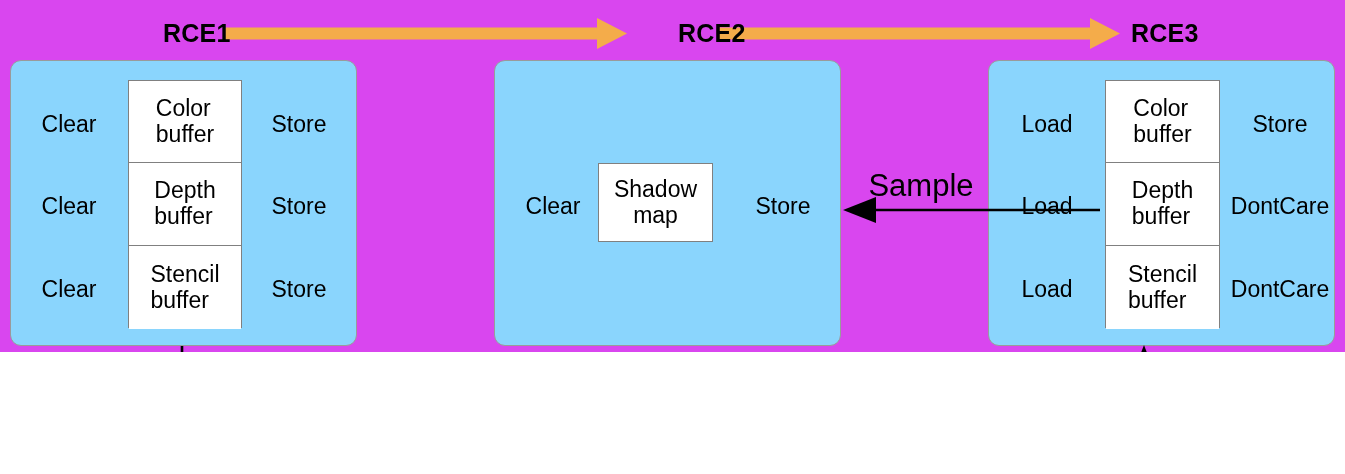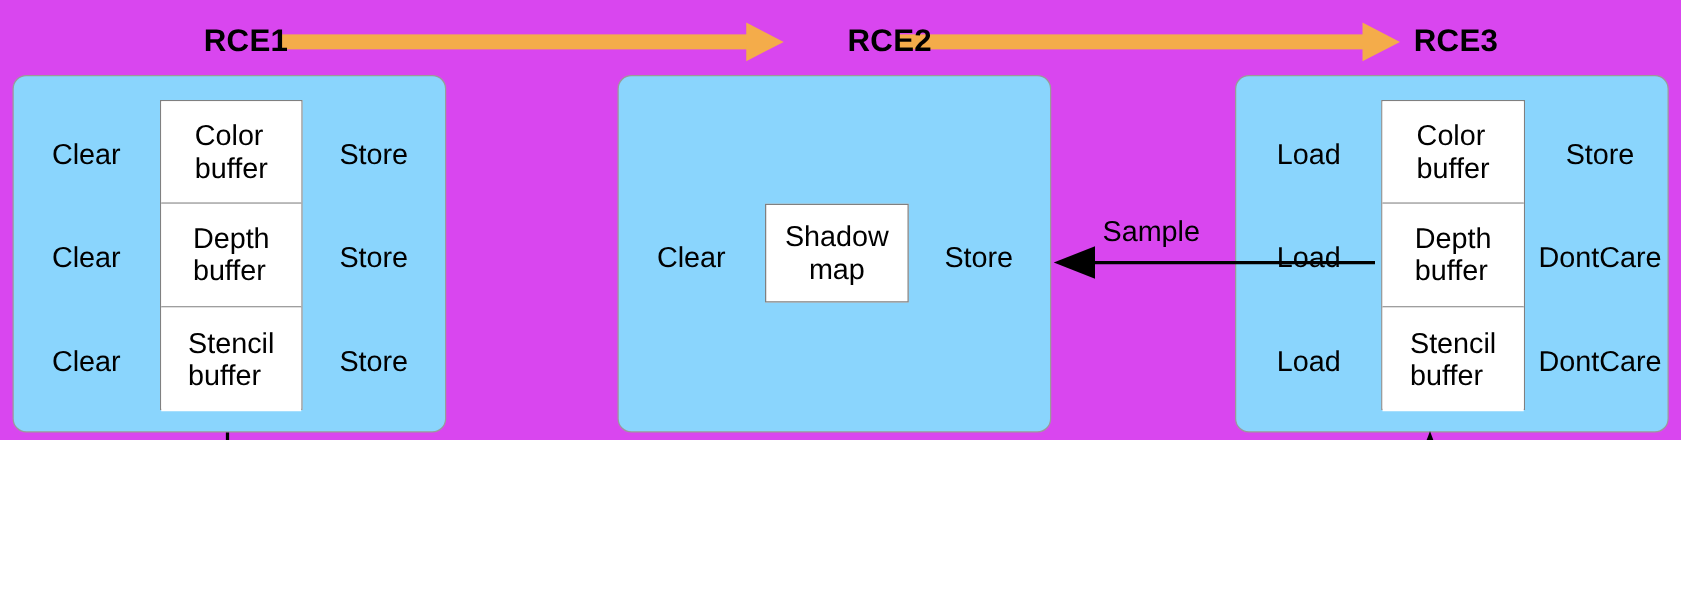--- a/index.html
+++ b/index.html
@@ -103,21 +103,21 @@
   #dep-arrows {
     position: absolute;
     left: 0;
     top: 0;
     width: 1345px;
     height: 474px;
     pointer-events: none;
   }
   .edge-label {
     position: absolute;
-    font-size: 23px;
+    font-size: 31px;
     color: #000000;
     white-space: nowrap;
     line-height: 1;
     transform: translate(-50%, -50%);
   }
 </style>
 </head>
 <body>
 
 <div id="canvas">
@@ -150,21 +150,21 @@
   <div class="action-label" style="left:69px; top:124px;">Clear</div>
   <div class="action-label" style="left:69px; top:206px;">Clear</div>
   <div class="action-label" style="left:69px; top:289px;">Clear</div>
 
   <div class="action-label" style="left:299px; top:124px;">Store</div>
   <div class="action-label" style="left:299px; top:206px;">Store</div>
   <div class="action-label" style="left:299px; top:289px;">Store</div>
 
   <div class="pass-box" style="left:494px; top:60px; width:347px; height:286px;"></div>
 
-  <div class="single-buffer" style="left:612px; top:163px; width:115px; height:79px;">Shadow<br>map</div>
+  <div class="single-buffer" style="left:598px; top:163px; width:115px; height:79px;">Shadow<br>map</div>
 
   <div class="action-label" style="left:553px; top:206px;">Clear</div>
   <div class="action-label" style="left:783px; top:206px;">Store</div>
 
   <div class="pass-box" style="left:988px; top:60px; width:347px; height:286px;"></div>
 
   <div class="buffer-stack" style="left:1105px; top:80px; width:115px; height:248px;">
     <div class="buffer-cell" style="height:82px;">Color<br>buffer</div>
     <div class="buffer-cell" style="height:83px;">Depth<br>buffer</div>
     <div class="buffer-cell" style="height:83px;">Stencil<br>buffer</div>

